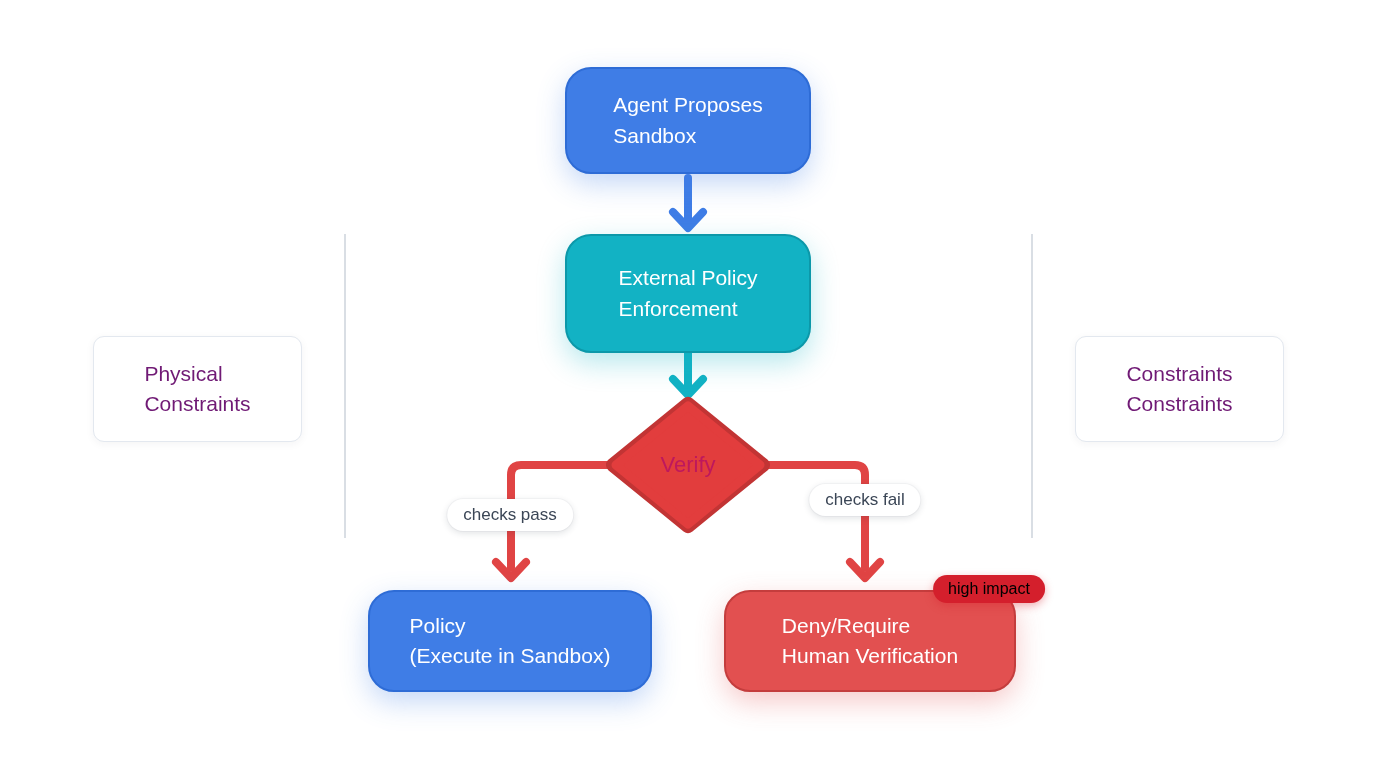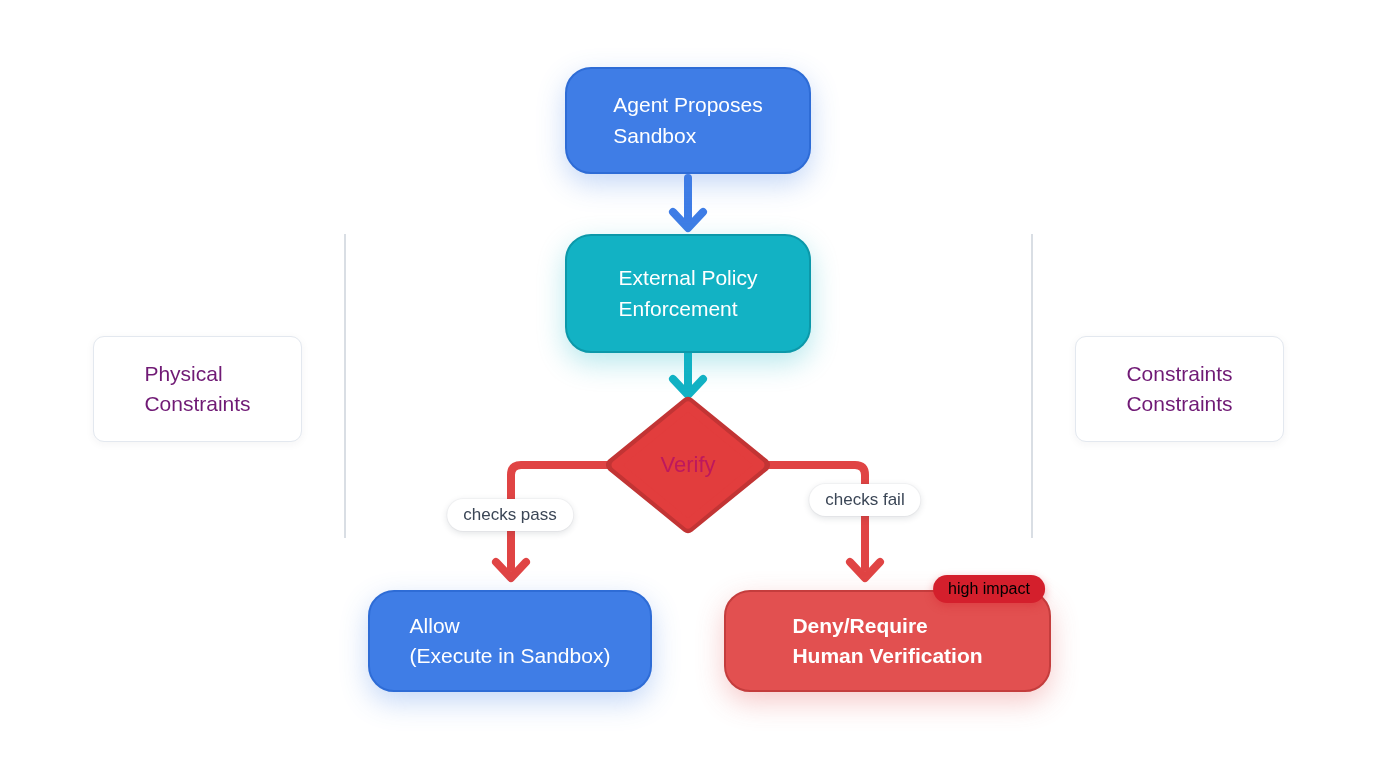--- a/index.html
+++ b/index.html
@@ -146,26 +146,26 @@
     <div>
       <div>External Policy</div>
       <div>Enforcement</div>
     </div>
   </div>
 
   <div class="verify-label" style="left:688px;top:465px;">Verify</div>
 
   <div class="node node-blue" style="left:368px;top:590px;width:284px;height:102px;">
     <div>
-      <div>Allow</div>
+      <div>Policy</div>
       <div>(Execute in Sandbox)</div>
     </div>
   </div>
 
-  <div class="node node-red" style="left:724px;top:590px;width:327px;height:102px;font-weight:bold;">
+  <div class="node node-red" style="left:724px;top:590px;width:292px;height:102px;">
     <div>
       <div>Deny/Require</div>
       <div>Human Verification</div>
     </div>
   </div>
 
   <div class="pill" style="left:510px;top:515px;">checks pass</div>
   <div class="pill" style="left:865px;top:500px;">checks fail</div>
 
   <div class="badge" style="left:989px;top:589px;">high impact</div>

